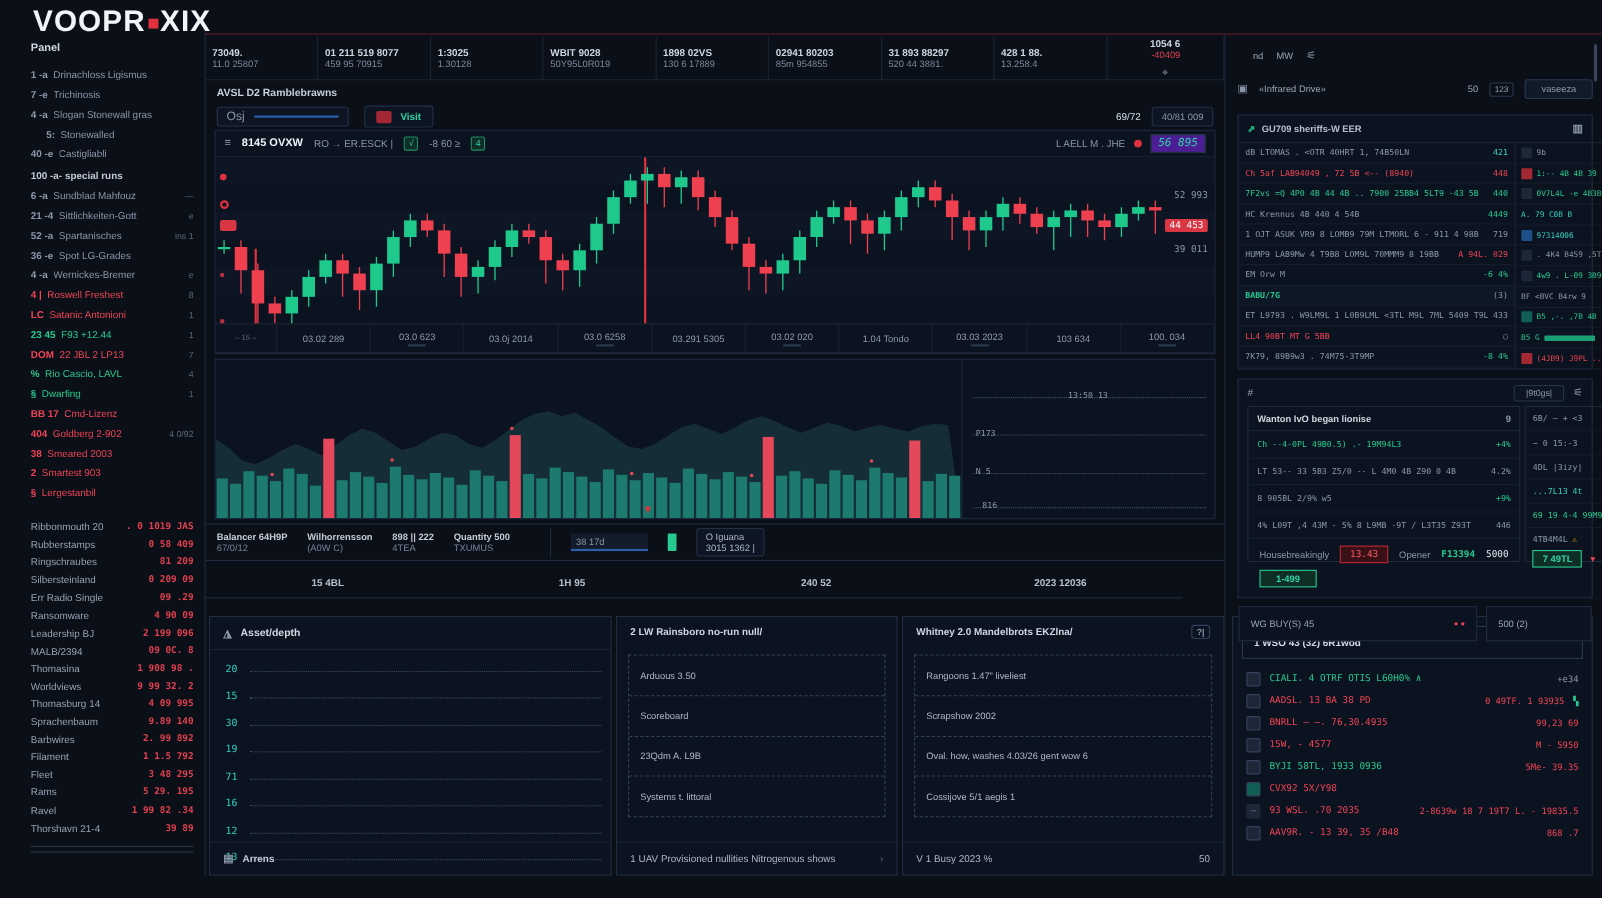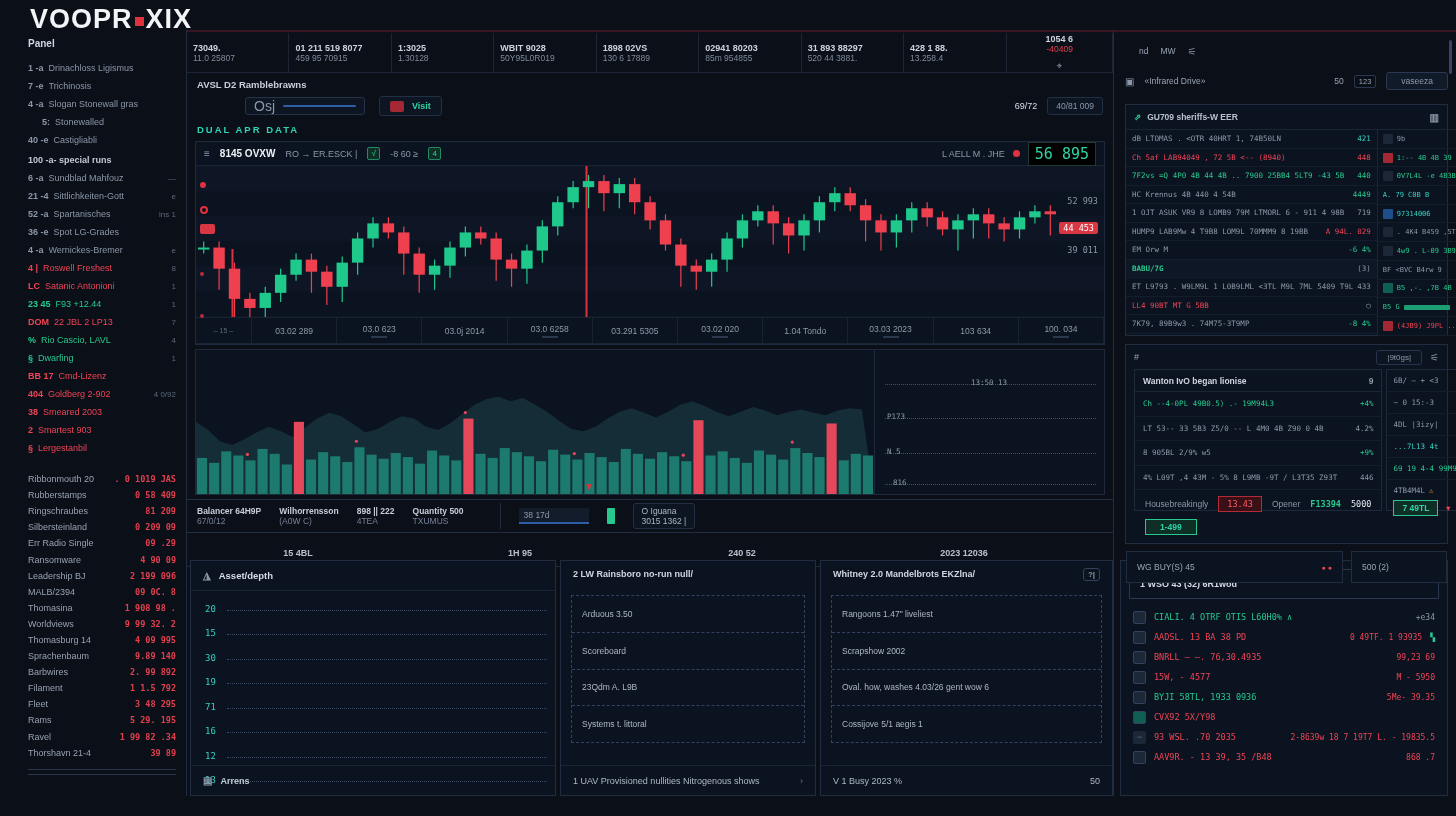--- a/index.html
+++ b/index.html
@@ -33,39 +33,39 @@
   #topbar{display:flex;border-bottom:1px solid #1c2636;height:40px;margin-top:3px;}
   .tb-cell{flex:1;border-right:1px solid #1b2534;padding:4px 6px;display:flex;flex-direction:column;justify-content:center;}
   .tb-cell .t1{font-size:9px;color:#cdd4de;font-weight:bold;white-space:nowrap;}
   .tb-cell .t2{font-size:8.5px;color:#7e8a9b;white-space:nowrap;}
   .tb-right{width:110px;display:flex;align-items:center;justify-content:flex-end;gap:6px;padding:0 8px;}
   .tb-right .tr-txt{text-align:right;}
   
   #subheader{padding:6px 10px 0 10px;}
   #sub-title{font-size:9.5px;color:#c8cfd9;font-weight:bold;}
   #sub-controls{display:flex;align-items:center;margin-top:6px;gap:14px;}
-  #slider-pill{width:120px;height:18px;border:1px solid #25324a;border-radius:3px;display:flex;align-items:center;padding:0 8px;font-size:14px;color:#8b97a8;gap:8px;background:#0d1523;margin-left:48px;}
+  #slider-pill{width:120px;height:18px;border:1px solid #25324a;border-radius:3px;display:flex;align-items:center;padding:0 8px;font-size:11px;color:#8b97a8;gap:8px;background:#0d1523;}
   #slider-line{flex:1;height:2px;background:#2e5ea8;border-radius:2px;}
   #visit-chip{display:flex;align-items:center;gap:8px;border:1px solid #223046;border-radius:3px;height:20px;padding:0 10px;background:#0d1523;}
   #visit-ico{width:14px;height:11px;background:#a42734;border-radius:2px;}
   #visit-lbl{font-size:9px;color:#2fd3a5;font-weight:bold;}
   #sub-right{margin-left:auto;display:flex;align-items:center;gap:10px;}
   #sub-ratio{font-size:9px;color:#d6dde6;}
   #sub-box{border:1px solid #223046;border-radius:3px;font-size:8.5px;color:#8b97a8;padding:3px 8px;background:#0d1523;}
   
   #chart-title{font-size:9.5px;color:#2fd3b5;font-weight:bold;letter-spacing:2px;padding:8px 10px 4px 10px;}
   
   #chart-panel{margin:2px 8px 0 8px;border:1px solid #1e2a3c;background:#0c1320;}
   #chart-toolbar{height:24px;display:flex;align-items:center;gap:10px;padding:0 8px;border-bottom:1px solid #1a2434;font-size:9px;}
   #ct-sym{color:#eef2f6;font-weight:bold;font-size:10px;}
   .ct-dim{color:#8b97a8;}
   .ct-chip{width:13px;height:13px;background:#0f2e26;border:1px solid #1f8c64;color:#2fd3a5;border-radius:2px;font-size:8px;display:flex;align-items:center;justify-content:center;}
   #ct-right{margin-left:auto;display:flex;align-items:center;gap:8px;}
   #ct-dot{width:7px;height:7px;border-radius:50%;background:#e0313f;}
-  #ct-pricebox{border:1px solid #1f3a33;background:#000000;color:#2fd3a5;font-size:15px;padding:2px 6px;font-family:"DejaVu Sans Mono",monospace;}
+  #ct-pricebox{border:1px solid #1f3a33;background:#4c1d95;color:#2fd3a5;font-size:10px;padding:2px 6px;font-family:"DejaVu Sans Mono",monospace;font-style:italic;}
   #plot{position:relative;height:152px;border-bottom:1px solid #1a2434;
     background:repeating-linear-gradient(180deg,#0e1626 0 25px,#0b1220 25px 50px);}
   #plot svg{position:absolute;left:0;top:0;}
   .pmark{position:absolute;left:4px;}
   .ax-lab{position:absolute;right:6px;font-size:8.5px;color:#8b97a8;font-family:"DejaVu Sans Mono",monospace;}
   .ax-red{background:#d93744;color:#fff;padding:1px 4px;border-radius:2px;}
   #xaxis{display:flex;height:26px;border-bottom:1px solid #1a2434;}
   .xa-cell{flex:1;border-right:1px solid #18212f;display:flex;flex-direction:column;align-items:center;justify-content:center;font-size:8.5px;color:#8e99a9;}
   .xa-cell .dash{width:16px;height:2px;background:#2a394e;margin-top:2px;}
   .xa-first{flex:0 0 56px;font-size:7px;color:#5d6878;}
@@ -401,21 +401,20 @@
         <span id="visit-ico"></span>
         <span id="visit-lbl">Visit</span>
       </div>
       <div id="sub-right">
         <span id="sub-ratio">69/72</span>
         <span id="sub-box">40/81 009</span>
       </div>
     </div>
   </div>
 
-  <div id="chart-title">DUAL APR DATA</div>
 
   <div id="chart-panel">
     <div id="chart-toolbar">
       <span class="glyph">≡</span>
       <span id="ct-sym">8145 OVXW</span>
       <span class="ct-dim" id="ct-items">RO  →  ER.ESCK  |</span>
       <span class="ct-chip">√</span>
       <span class="ct-dim" id="ct-mid">-8   60 ≥</span>
       <span class="ct-chip">4</span>
       <div id="ct-right">

